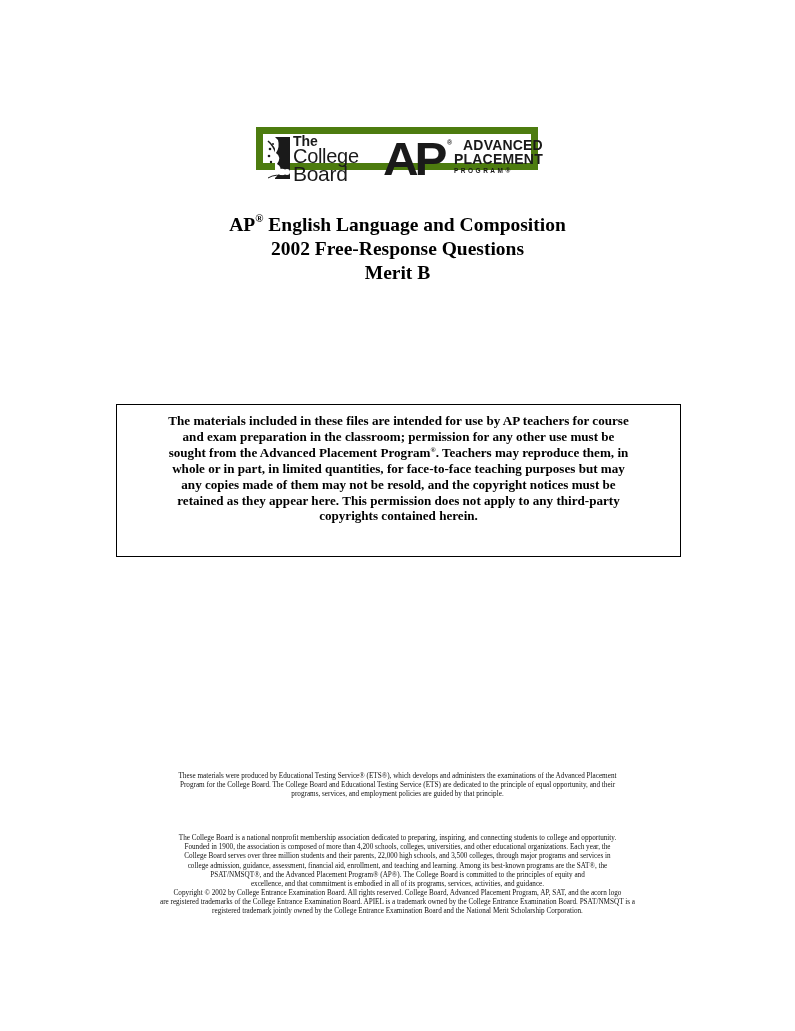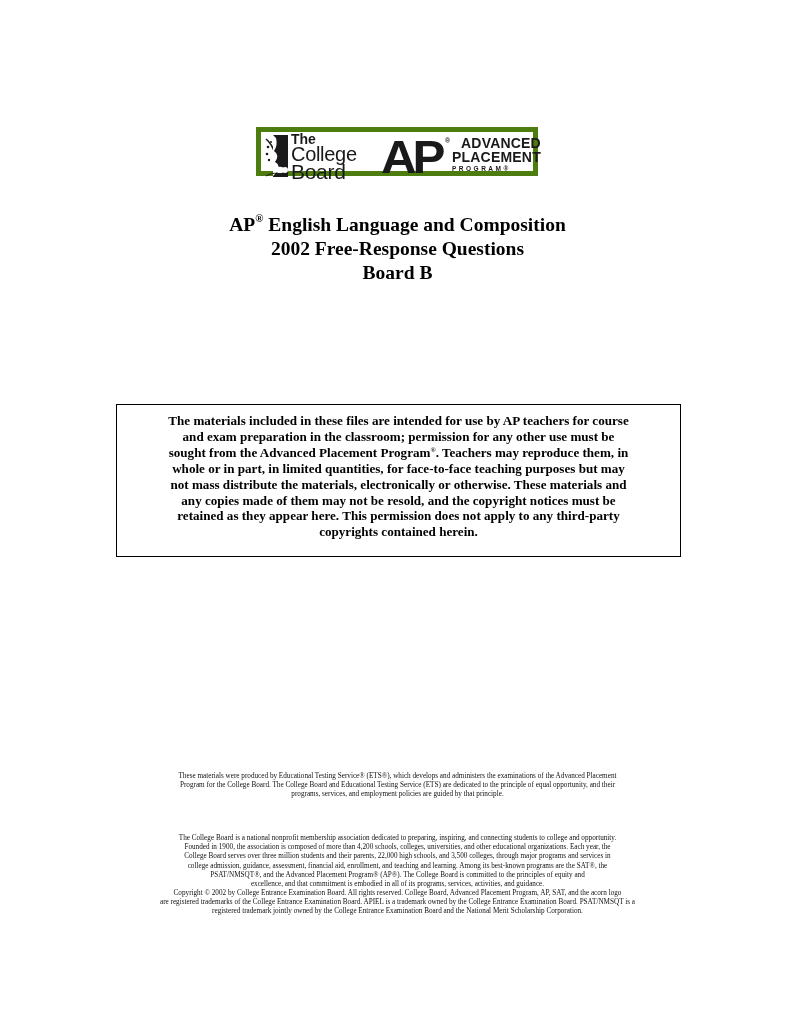--- a/index.html
+++ b/index.html
@@ -1,22 +1,22 @@
 <!DOCTYPE html>
 <html><head>
   <meta charset="utf-8">
   <style>
     html, body { margin: 0; padding: 0; background: #ffffff; }
     body {
       width: 795px; height: 1031px; position: relative; overflow: hidden;
       font-family: "Liberation Serif", "DejaVu Serif", serif; color: #000;
     }
     .logo {
-      position: absolute; left: 256px; top: 127px; width: 282px; height: 49px;
-      border: 5px solid #4d7c0f; box-sizing: border-box; background: #fff;
+      position: absolute; left: 256px; top: 127px; width: 282px; height: 43px;
+      border: 7px solid #4d7c0f; box-sizing: border-box; background: #fff;
     }
     .cb-mark {
       position: absolute; left: 3px; top: 3px; width: 24px; height: 42px;
     }
     .cb-text {
       position: absolute; left: 30px; top: 1px; width: 80px;
       font-family: "Liberation Sans", "DejaVu Sans", sans-serif;
       color: #1a1a1a; line-height: 14px;
     }
     .cb-text .the { font-size: 14px; font-weight: bold; display:block; height: 13px; line-height: 13px; }
@@ -91,29 +91,28 @@
   <div class="ap-words">
     <span class="w1">ADVANCED</span>
     <span class="w2">PLACEMENT</span>
     <span class="w3">PROGRAM®</span>
   </div>
 </div>
 
 <div class="title">
   <span class="line"><span>AP</span><sup>®</sup><span> English Language and Composition</span></span>
   <span class="line">2002 Free-Response Questions</span>
-  <span class="line">Board B</span>
+  <span class="line">Merit B</span>
 </div>
 
 <div class="notice">
   <span class="line">The materials included in these files are intended for use by AP teachers for course</span>
   <span class="line">and exam preparation in the classroom; permission for any other use must be</span>
   <span class="line"><span>sought from the Advanced Placement Program</span><sup>®</sup><span>. Teachers may reproduce them, in</span></span>
   <span class="line">whole or in part, in limited quantities, for face-to-face teaching purposes but may</span>
-  <span class="line">not mass distribute the materials, electronically or otherwise. These materials and</span>
   <span class="line">any copies made of them may not be resold, and the copyright notices must be</span>
   <span class="line">retained as they appear here. This permission does not apply to any third-party</span>
   <span class="line">copyrights contained herein.</span>
 </div>
 
 <div class="fine fine1">
   <span class="line">These materials were produced by Educational Testing Service® (ETS®), which develops and administers the examinations of the Advanced Placement</span>
   <span class="line">Program for the College Board. The College Board and Educational Testing Service (ETS) are dedicated to the principle of equal opportunity, and their</span>
   <span class="line">programs, services, and employment policies are guided by that principle.</span>
 </div>

